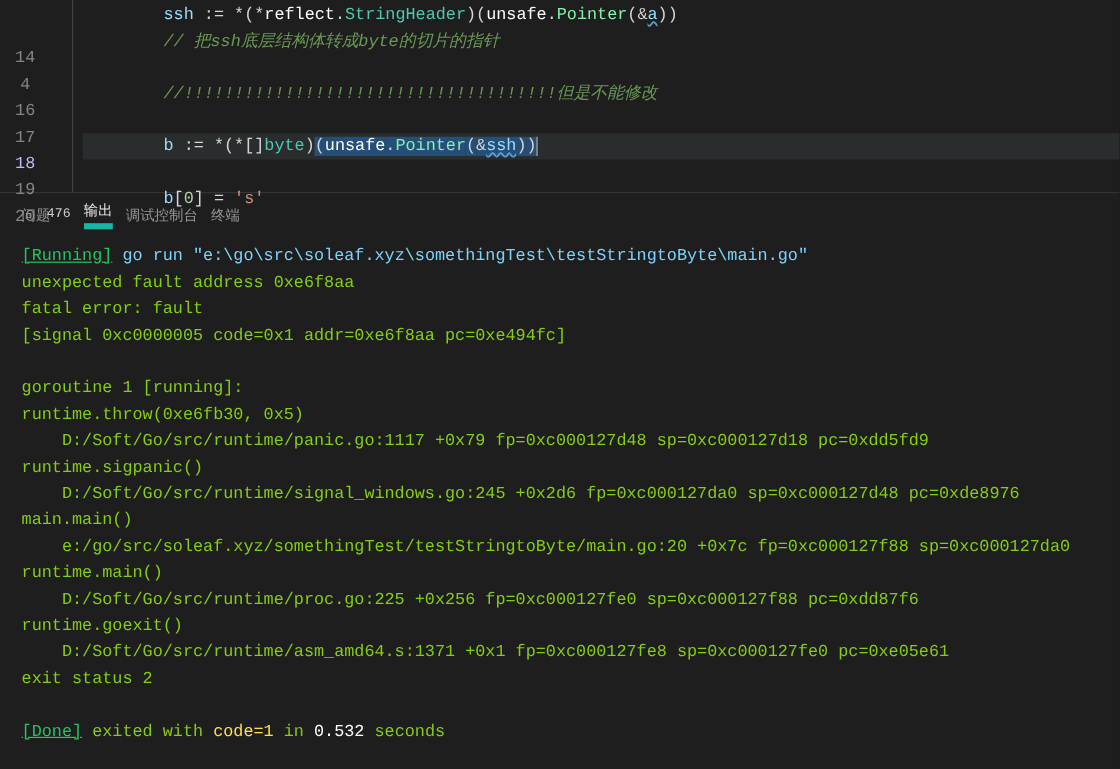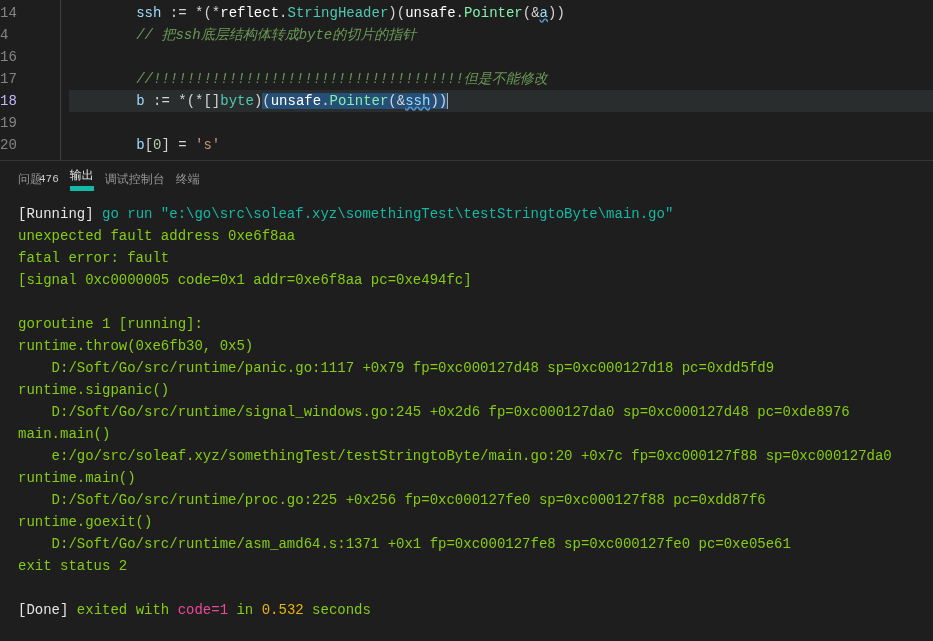--- a/index.html
+++ b/index.html
@@ -12,38 +12,39 @@
     height: 641px;
     overflow: hidden;
   }
   .editor-area {
     display: flex;
     height: 160px;
     background: #1e1e1e;
   }
   .gutter {
     width: 60px;
-    text-align: left;
+    text-align: center;
     padding-right: 18px;
     color: #858585;
     user-select: none;
     line-height: 22px;
     padding-top: 2px;
+    margin-top: 36px;
   }
   .gutter .ln { height: 22px; }
   .gutter .ln.current { color: #c4b5fd; }
   .code {
     flex: 1;
     border-left: 1px solid #404040;
     padding-left: 8px;
     line-height: 22px;
     padding-top: 2px;
   }
   .code-line { height: 22px; white-space: pre; }
-  .code-line.hl { background: #2a2d2e; }
+  .code-line.hl { background: #2a2d2e; margin-top: 21px; }
   .tok-var { color: #9cdcfe; }
   .tok-op { color: #d4d4d4; }
   .tok-type { color: #4ec9b0; }
   .tok-pkg { color: #ffffff; }
   .tok-call { color: #86efac; }
   .tok-str { color: #ce9178; }
   .tok-num { color: #b5cea8; }
   .tok-comment { color: #6a9955; font-style: italic; }
   .tok-paren { color: #d4d4d4; }
   .wavy {
@@ -82,24 +83,24 @@
     margin-left: -14px;
   }
 
   .terminal {
     padding: 8px 18px;
     line-height: 22px;
     white-space: pre;
     font-size: 14px;
     overflow: hidden;
   }
-  .t-cyan { color: #e5e5e5; }
-  .t-yellow { color: #14b8a6; text-align: right; }
-  .t-yellow2 { color: #eab308; text-align: right; }
-  .t-red { color: #ec4899; }
+  .t-cyan { color: #22c55e; text-decoration: underline; }
+  .t-yellow { color: #7dd3fc; text-align: right; }
+  .t-yellow2 { color: #ffffff; text-align: right; }
+  .t-red { color: #fde047; }
   .t-plain { color: #84cc16; }
 </style>
 </head>
 <body>
 
 <div class="editor-area">
   <div class="gutter" id="gutter">
       <div class="ln">14</div>
       <div class="ln">4</div>
       <div class="ln">16</div>

